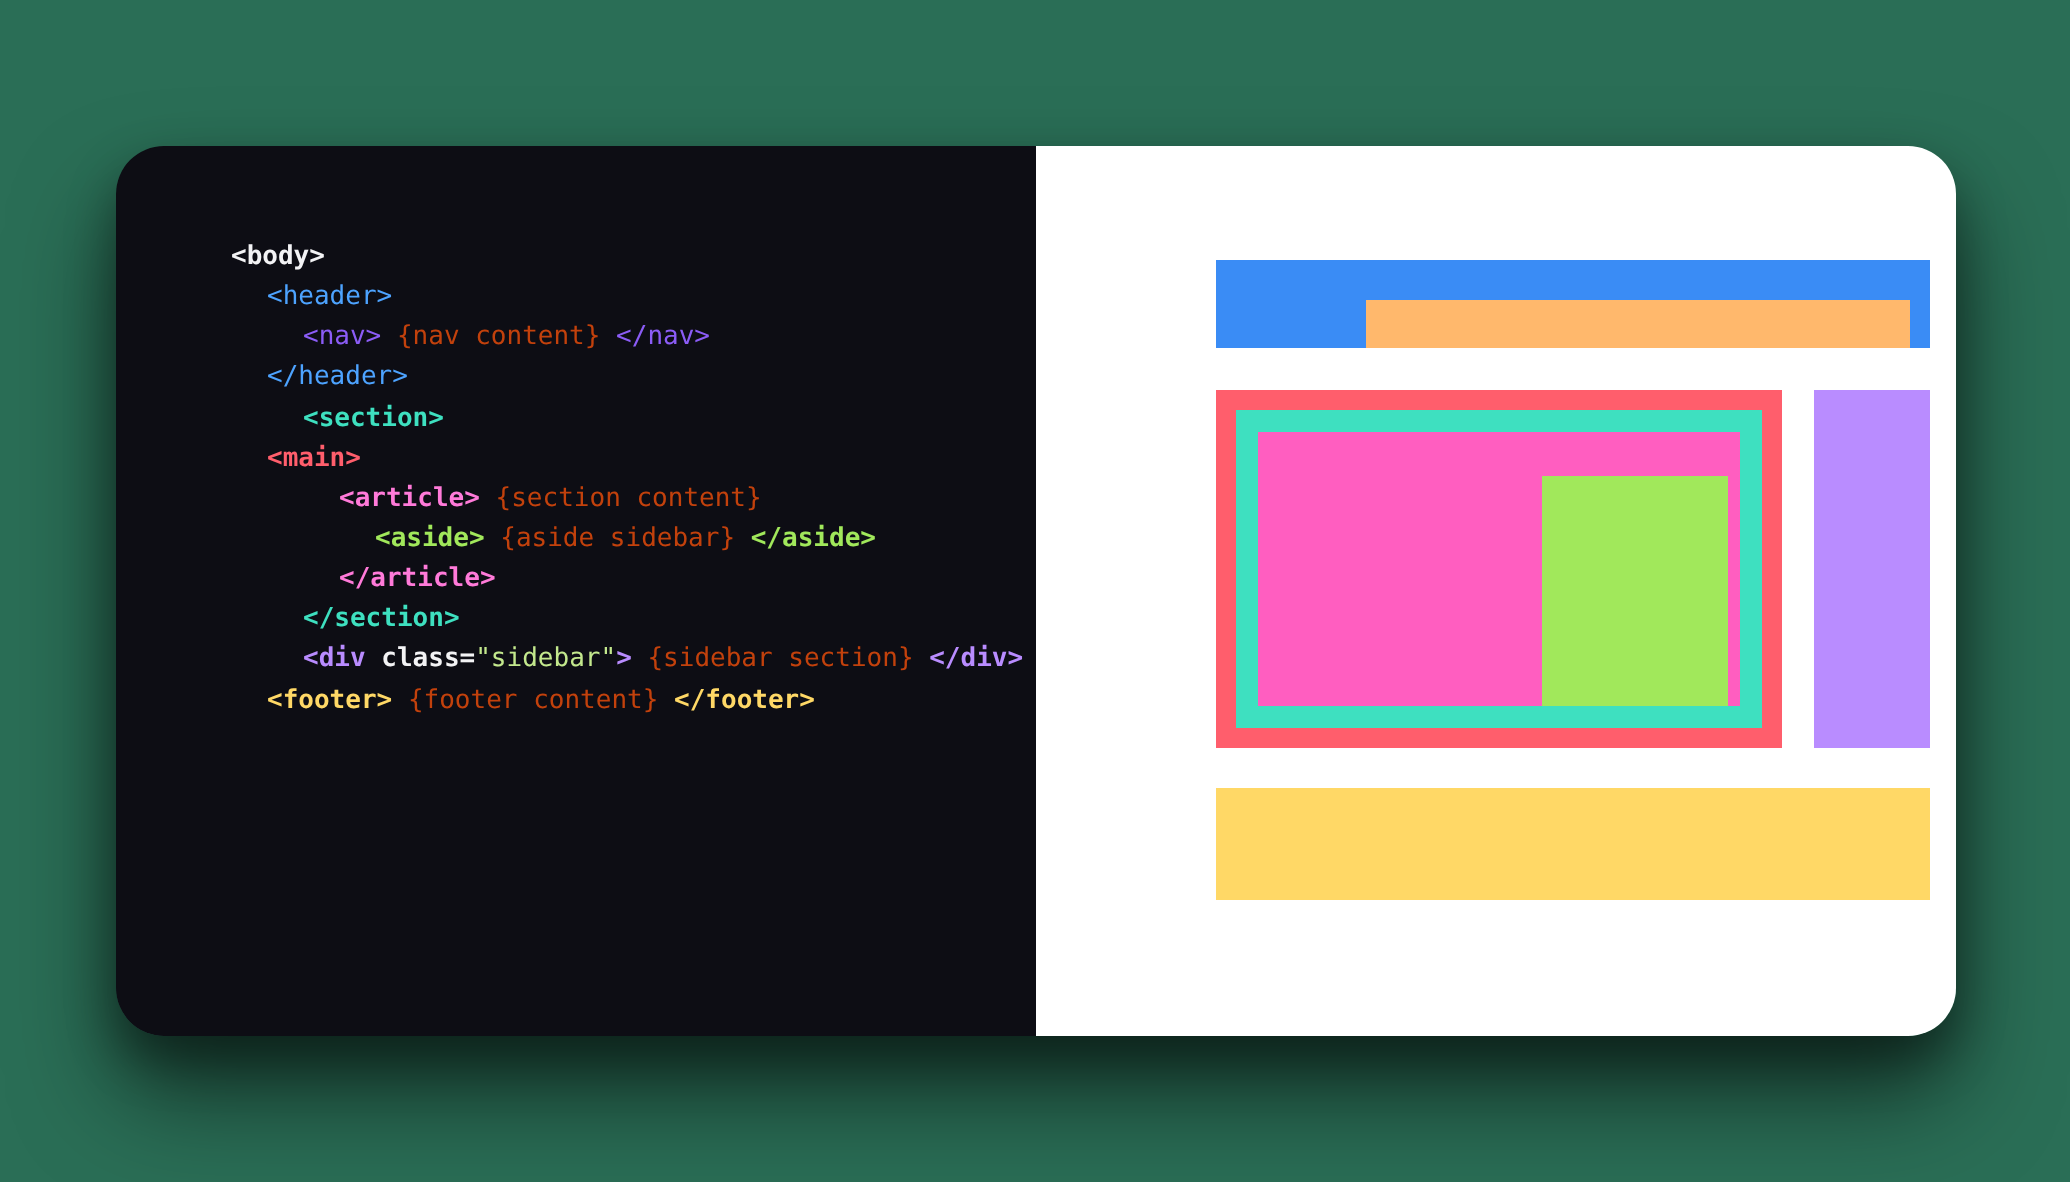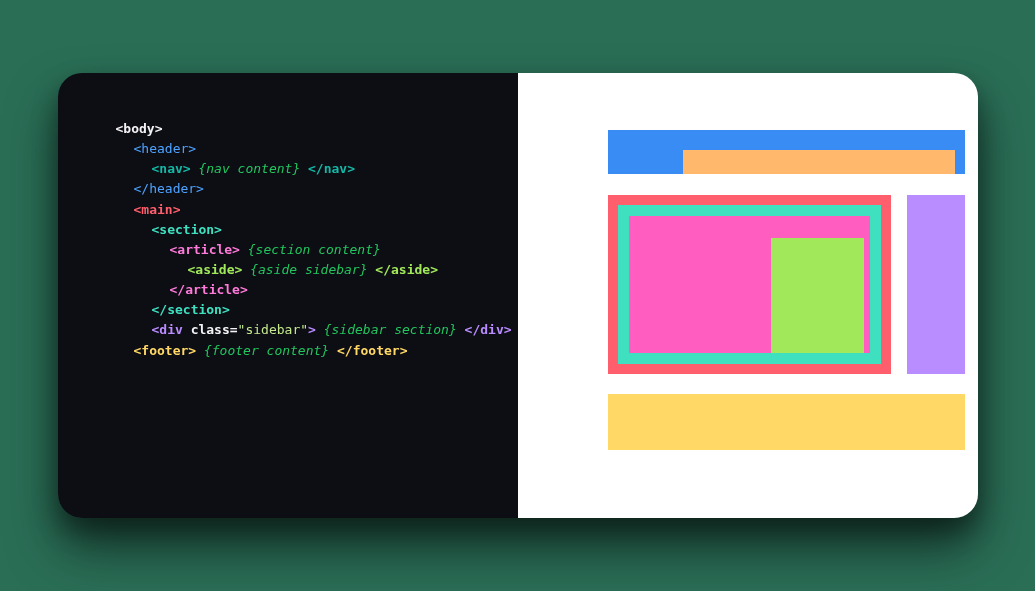--- a/index.html
+++ b/index.html
@@ -25,28 +25,28 @@
   line-height:1.55;
 }
 .render-pane {
   width:50%;
   background:#fff;
   position:relative;
 }
 .ind1{padding-left:18px} .ind2{padding-left:36px} .ind3{padding-left:54px} .ind4{padding-left:72px}
 .t-white{color:#f3f3f5;font-weight:700}
 .t-blue{color:#4da3ff;font-weight:400}
-.t-orange{color:#14b8a6;font-weight:700}
+.t-orange{color:#8b5cf6;font-weight:400}
 .t-red{color:#ff5e6c;font-weight:700}
 .t-green{color:#3ee0c0;font-weight:700}
 .t-pink{color:#ff7ad9;font-weight:700}
 .t-lime{color:#a1e85b;font-weight:700}
 .t-purple{color:#b98cff;font-weight:700}
 .t-yellow{color:#ffd866;font-weight:700}
-.t-gray{color:#22c55e;font-style:italic}
+.t-gray{color:#c2410c;}
 .t-string{color:#c3e88d}
 .line{white-space:pre}
 
 
 .box{position:absolute}
 .header-b{left:90px;top:57px;width:357px;height:44px;background:#3a8cf5}
 .nav-b{left:165px;top:77px;width:272px;height:24px;background:#ffb86c}
 .main-b{left:90px;top:122px;width:283px;height:179px;background:#ff5e6c;padding:10px}
 .section-b{position:absolute;left:100px;top:132px;width:263px;height:159px;background:#3ee0c0}
 .article-b{position:absolute;left:111px;top:143px;width:241px;height:137px;background:#ff5ec0}
@@ -56,22 +56,22 @@
 </style>
 </head>
 <body>
 
 <div class="card">
   <div class="code-pane">
     <div class="line"><span class="t-white">&lt;body&gt;</span></div>
     <div class="line ind1"><span class="t-blue">&lt;header&gt;</span></div>
     <div class="line ind2"><span class="t-orange">&lt;nav&gt;</span> <span class="t-gray">{nav content}</span> <span class="t-orange">&lt;/nav&gt;</span></div>
     <div class="line ind1"><span class="t-blue">&lt;/header&gt;</span></div>
+    <div class="line ind2"><span class="t-green">&lt;section&gt;</span></div>
     <div class="line ind1"><span class="t-red">&lt;main&gt;</span></div>
-    <div class="line ind2"><span class="t-green">&lt;section&gt;</span></div>
     <div class="line ind3"><span class="t-pink">&lt;article&gt;</span> <span class="t-gray">{section content}</span></div>
     <div class="line ind4"><span class="t-lime">&lt;aside&gt;</span> <span class="t-gray">{aside sidebar}</span> <span class="t-lime">&lt;/aside&gt;</span></div>
     <div class="line ind3"><span class="t-pink">&lt;/article&gt;</span></div>
     <div class="line ind2"><span class="t-green">&lt;/section&gt;</span></div>
     <div class="line ind2"><span class="t-purple">&lt;div</span> <span class="t-white">class=</span><span class="t-string">"sidebar"</span><span class="t-purple">&gt;</span> <span class="t-gray">{sidebar section}</span> <span class="t-purple">&lt;/div&gt;</span></div>
     <div class="line ind1"><span class="t-yellow">&lt;footer&gt;</span> <span class="t-gray">{footer content}</span> <span class="t-yellow">&lt;/footer&gt;</span></div>
   </div>
 
   <div class="render-pane">
     <div class="box header-b"></div>

